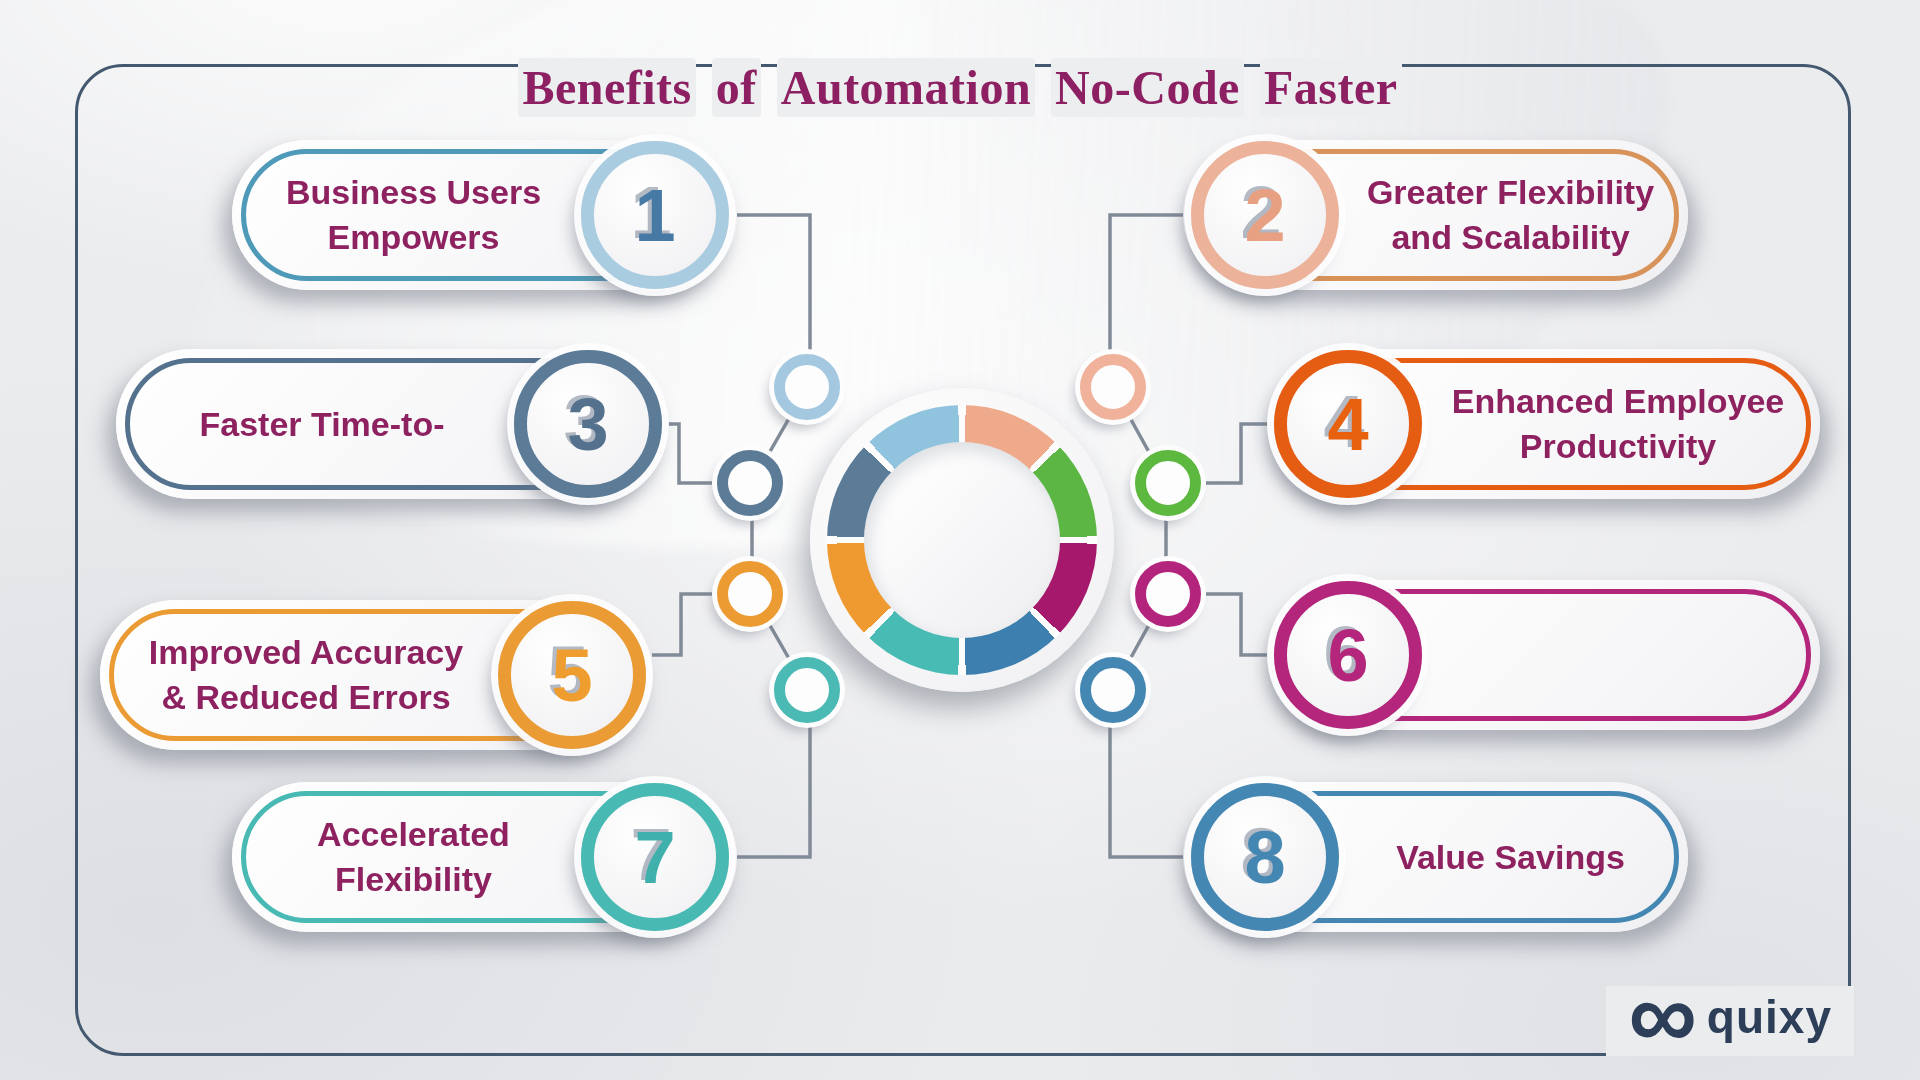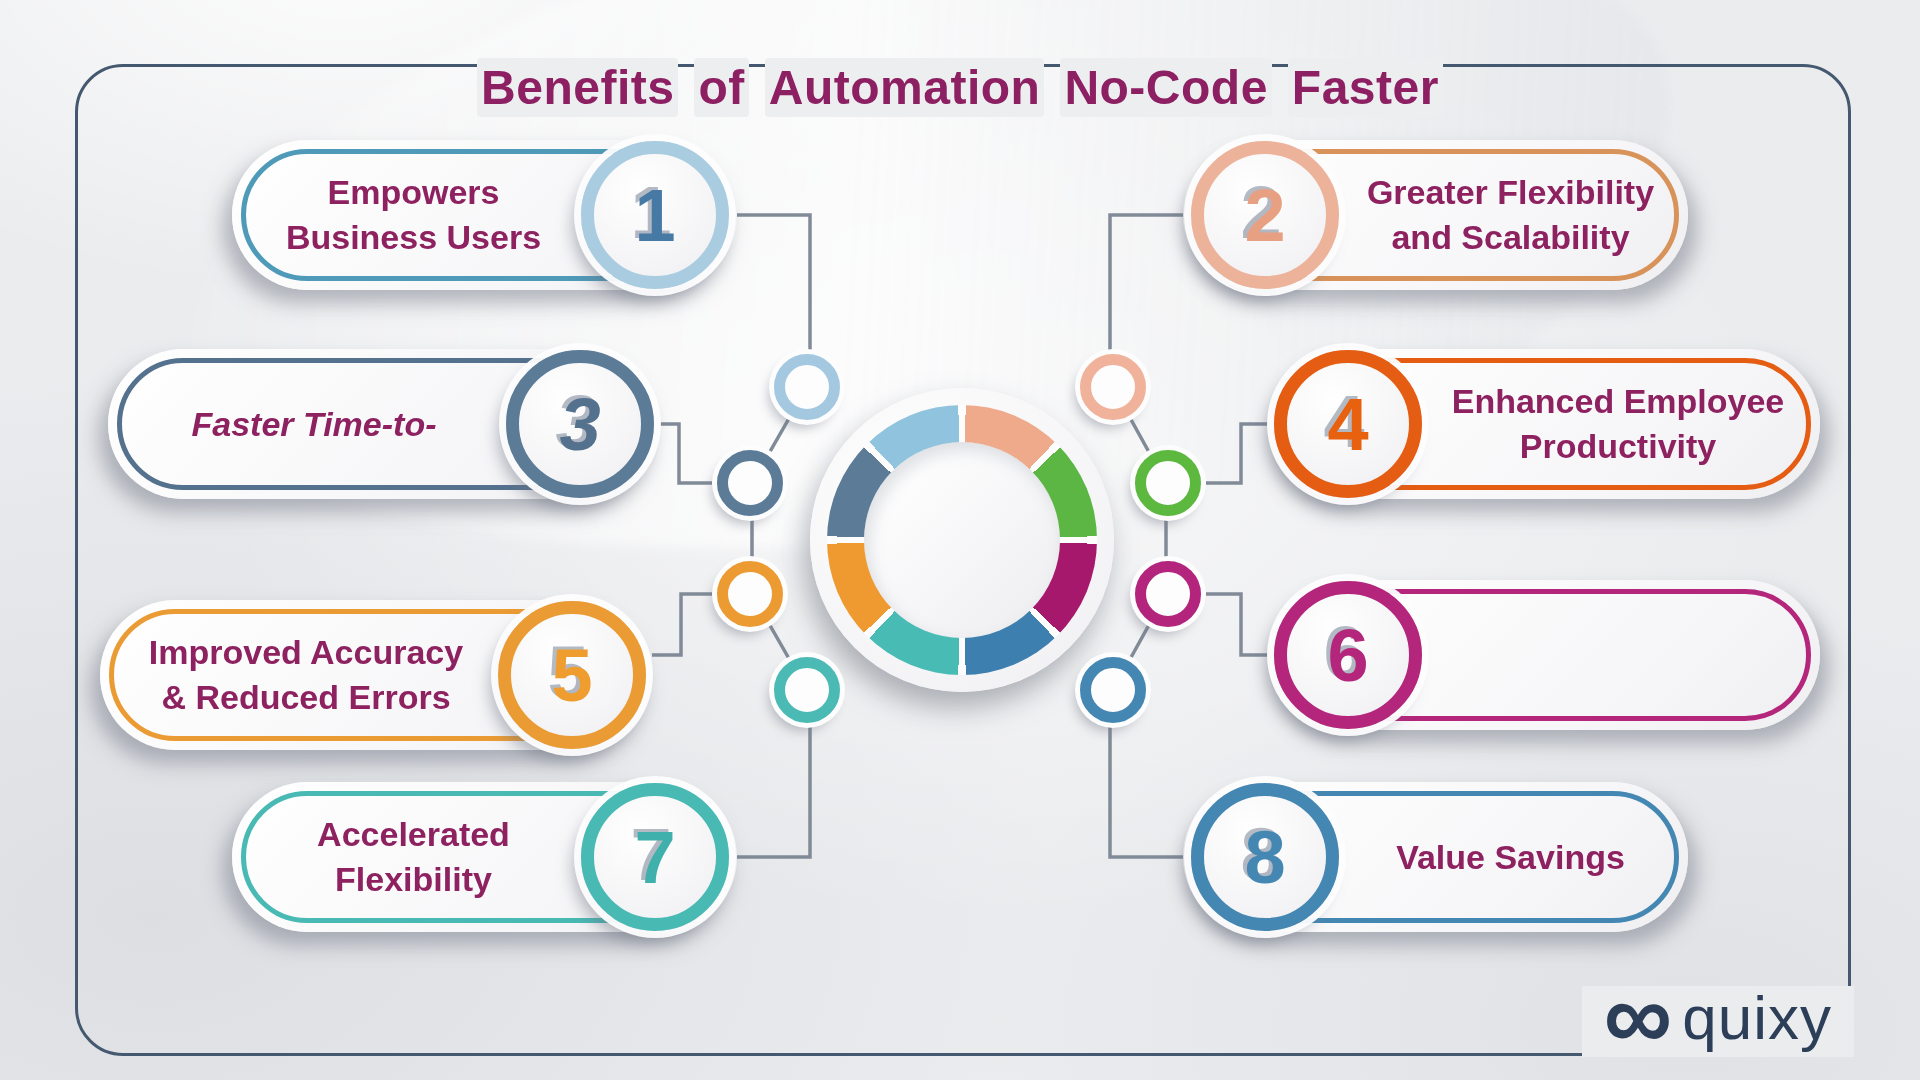--- a/index.html
+++ b/index.html
@@ -19,21 +19,21 @@
     background:linear-gradient(100deg, rgba(255,255,255,.0) 0%, rgba(255,255,255,.75) 45%, rgba(223,225,229,.55) 100%);
     transform:rotate(-7deg);border-radius:50% 50% 45% 55%/60% 40% 60% 40%;
     filter:blur(6px);z-index:0;
   }
   .frame{
     position:absolute;left:75px;top:64px;width:1770px;height:986px;
     border:3px solid #44596f;border-radius:48px;z-index:1;
   }
   .title{
     position:absolute;left:0;top:26px;width:1920px;display:flex;justify-content:center;gap:16px;
-    z-index:6;font-weight:bold;font-size:48px;letter-spacing:.5px;
+    z-index:6;font-weight:bold;font-size:48px;letter-spacing:.5px;font-family:Liberation Serif, serif;
   }
   .title .w{background:#edeef0;padding:2px 4px;border-radius:4px;}
   svg.connectors{position:absolute;left:0;top:0;z-index:2;}
 
   
   .donut-base{position:absolute;left:810px;top:388px;width:304px;height:304px;border-radius:50%;
     background:radial-gradient(circle at 38% 32%,#ffffff,#f4f4f6 70%,#ececee 100%);
     box-shadow:-6px 16px 28px rgba(115,120,132,.55);z-index:2;}
   .donut-ring{position:absolute;left:827px;top:405px;width:270px;height:270px;border-radius:50%;z-index:3;}
   .donut-hole{position:absolute;left:864px;top:442px;width:196px;height:196px;border-radius:50%;
@@ -58,21 +58,21 @@
     border:13px solid var(--rc);
     box-shadow:0 0 0 7px rgba(253,253,254,.95),-8px 11px 16px rgba(108,114,128,.5);
     display:flex;align-items:center;justify-content:center;z-index:3;}
   .num{font-weight:bold;font-size:74px;color:var(--tc);
     text-shadow:-4px -3px 0 rgba(70,86,110,.4);}
 
   
   .logo{position:absolute;right:66px;top:986px;display:flex;align-items:center;gap:10px;
     background:#ebecee;padding:0 22px;z-index:6;color:#2d3e59;}
   .logo .sym{font-size:96px;font-weight:bold;line-height:70px;transform:translateY(-6px);}
-  .logo .name{font-size:62px;font-weight:normal;letter-spacing:1px;transform:translateY(-4px);}
+  .logo .name{font-size:46px;font-weight:bold;letter-spacing:1px;transform:translateY(-4px);}
 </style>
 </head>
 <body>
 
 <div id="stage">
   <div class="bg-sweep"></div>
   <div class="frame"></div>
 
   <h1 class="title" id="title" style="color: rgb(140, 32, 98);">
       <span class="w">Benefits</span>
@@ -106,38 +106,38 @@
       <div class="node" style="--nc: #5cb83f; left: 1135px; top: 450px;"></div>
       <div class="node" style="--nc: #ec9b33; left: 717px; top: 561px;"></div>
       <div class="node" style="--nc: #b3257d; left: 1135px; top: 561px;"></div>
       <div class="node" style="--nc: #4bb9b4; left: 774px; top: 657px;"></div>
       <div class="node" style="--nc: #4587b3; left: 1080px; top: 657px;"></div>
     </div>
   <div id="pills">
       <div class="pill" style="left: 232px; top: 140px; width: 505px; --bc: #4e9ab8; --rc: #a9cce1; --tc: #4779a5; --sh: -9px 13px 20px rgba(112,118,132,.5);">
     <div class="pill-border"></div>
     <div class="pill-label" style="left: 22px; width: 319px;">
+          <div>Business Users</div>
           <div>Empowers</div>
-          <div>Business Users</div>
         </div>
     <div class="num-circle" style="left: 349px;">
       <span class="num">1</span>
     </div>
   </div>
       <div class="pill" style="left: 1183px; top: 140px; width: 505px; --bc: #d8935a; --rc: #edb29a; --tc: #e8a083; --sh: 9px 13px 20px rgba(112,118,132,.5);">
     <div class="pill-border"></div>
     <div class="pill-label" style="left: 164px; width: 327px;">
           <div>Greater Flexibility</div>
           <div>and Scalability</div>
         </div>
     <div class="num-circle" style="left: 8px;">
       <span class="num">2</span>
     </div>
   </div>
-      <div class="pill" style="left: 108px; top: 349px; width: 552px; font-style: italic; --bc: #54718e; --rc: #5b7b97; --tc: #54718e; --sh: -9px 13px 20px rgba(112,118,132,.5);">
+      <div class="pill" style="left: 116px; top: 349px; width: 552px; --bc: #54718e; --rc: #5b7b97; --tc: #54718e; --sh: -9px 13px 20px rgba(112,118,132,.5);">
     <div class="pill-border"></div>
     <div class="pill-label" style="left: 22px; width: 368px;">
           <div>Faster Time-to-</div>
         </div>
     <div class="num-circle" style="left: 398px;">
       <span class="num">3</span>
     </div>
   </div>
       <div class="pill" style="left: 1268px; top: 349px; width: 552px; --bc: #e55c13; --rc: #e55c13; --tc: #e8610f; --sh: 9px 13px 20px rgba(112,118,132,.5);">
     <div class="pill-border"></div>

